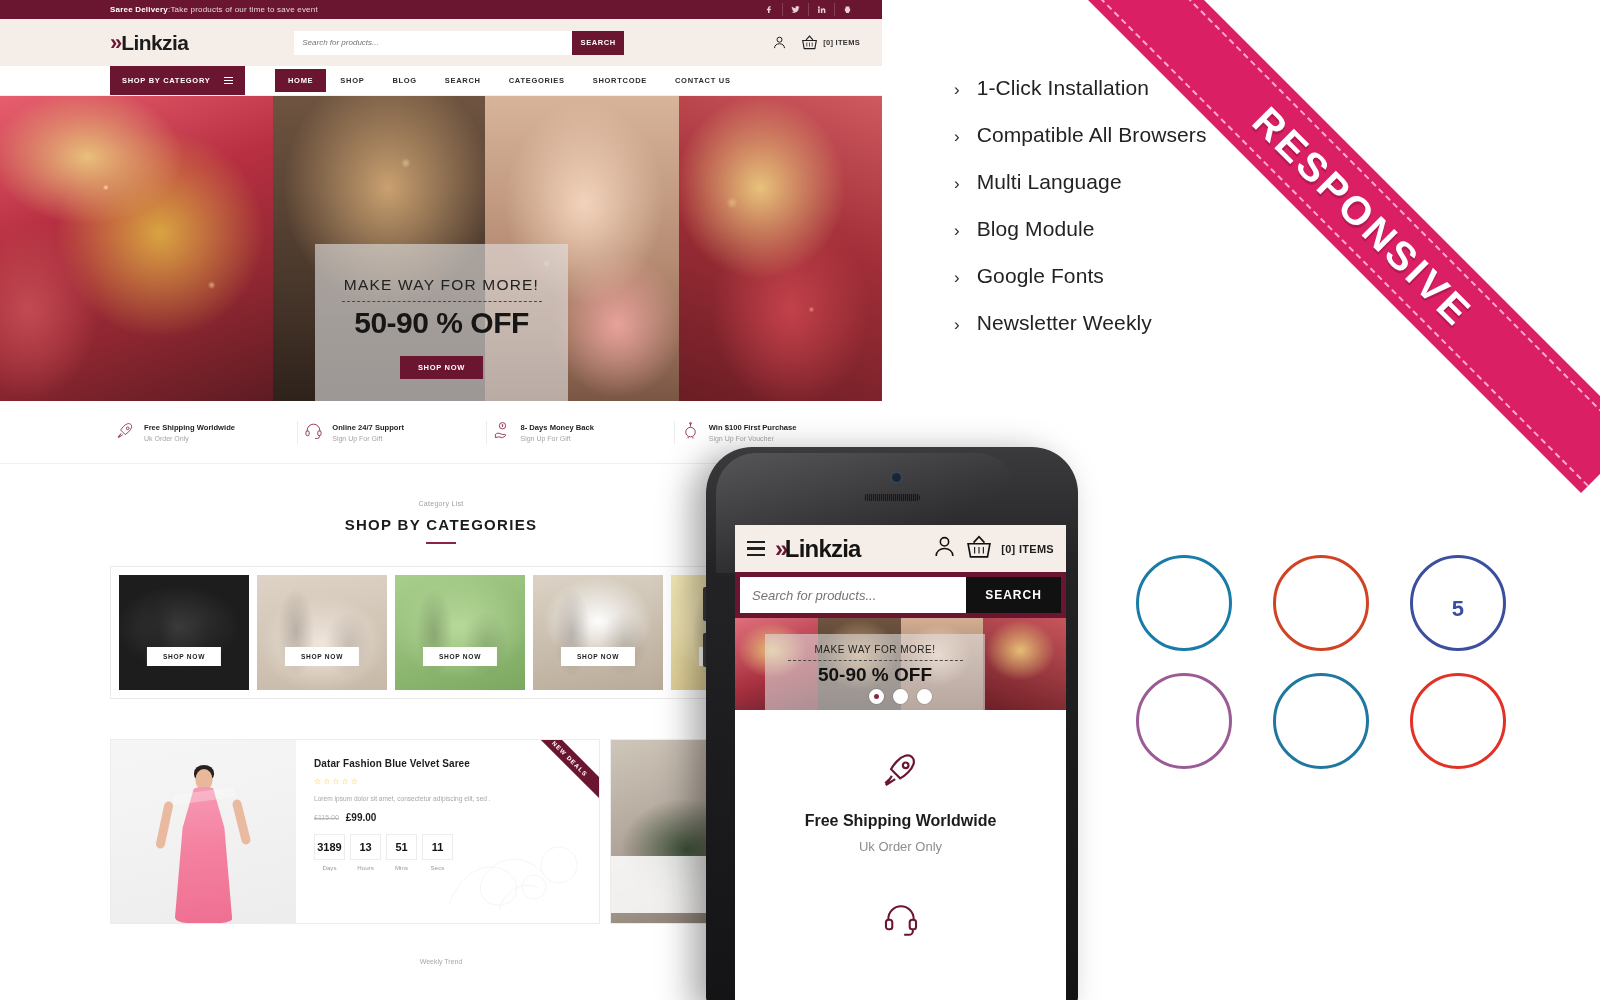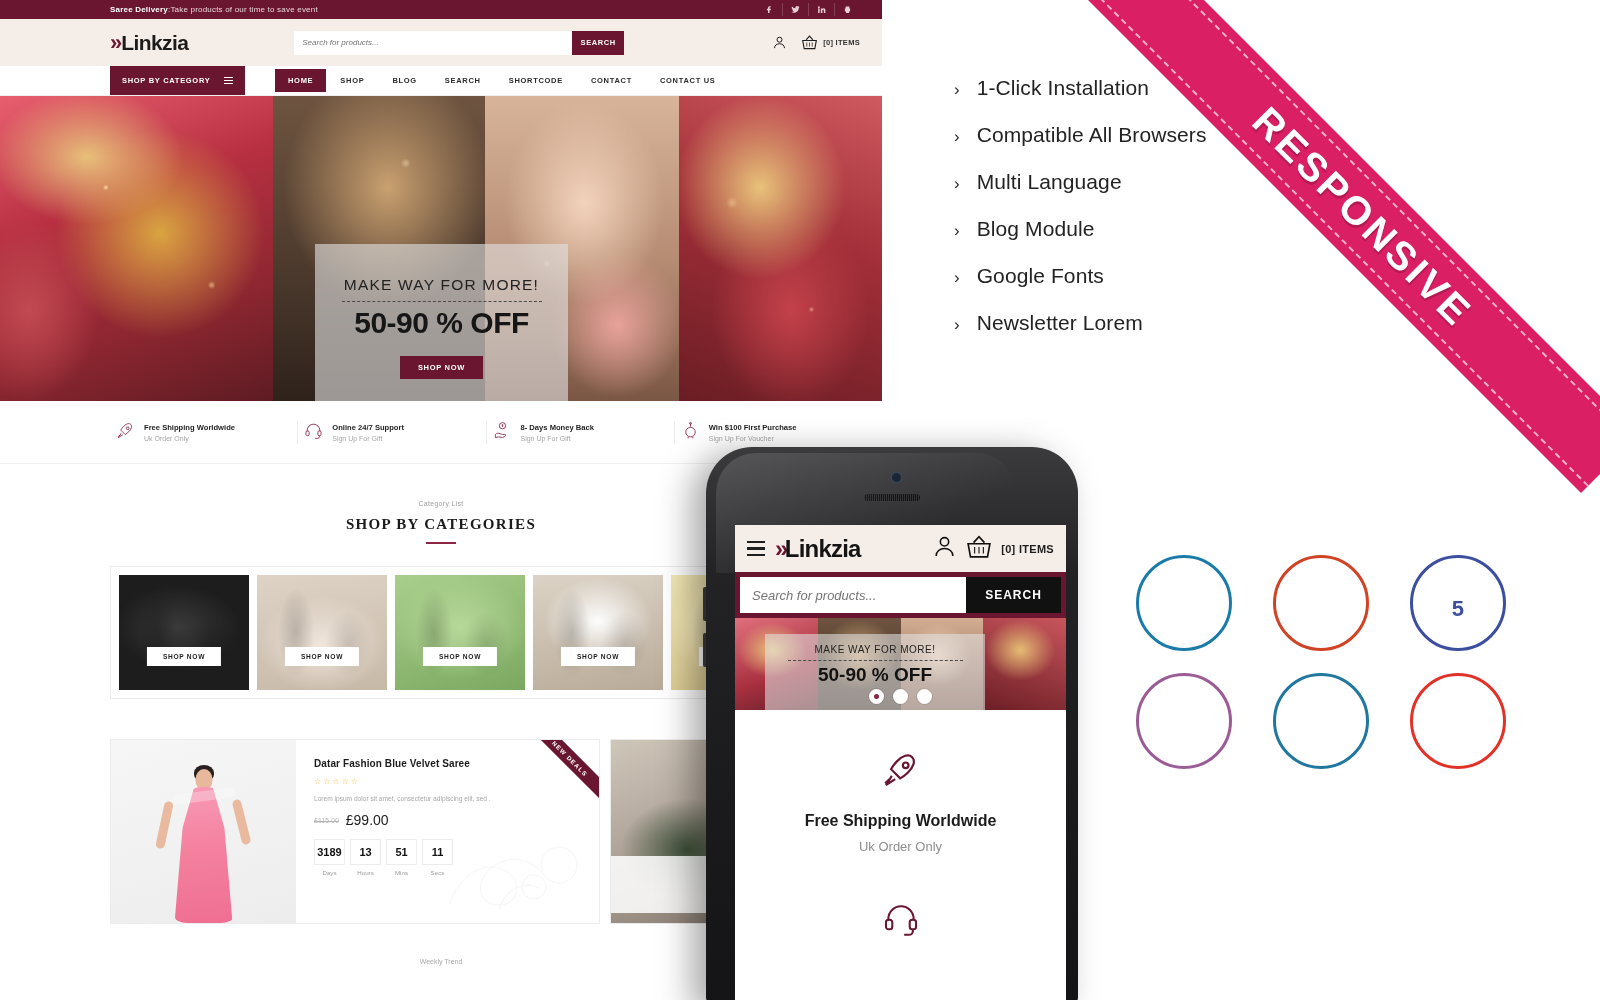--- a/index.html
+++ b/index.html
@@ -194,21 +194,21 @@
   }
   .svc { flex: 1; display: flex; align-items: center; gap: 9px; border-right: 1px solid #ececec; padding-left: 6px; }
   .svc:last-child { border-right: none; }
   .svc-ico svg { width: 19px; height: 19px; stroke: #8C2544; fill: none; stroke-width: 1.1; }
   .svc-t { font-size: 7.6px; font-weight: bold; color: #1f1f1f; }
   .svc-s { font-size: 7px; color: #a5a5a5; margin-top: 3px; }
 
   
   .cat-section { padding-top: 36px; text-align: center; }
   .sec-kicker { font-size: 7px; color: #a0a0a0; letter-spacing: .3px; }
-  .sec-title { font-size: 15px; font-weight: bold; color: #1b1b1b; letter-spacing: 1.3px; margin-top: 9px; font-family: Liberation Serif, serif; }
+  .sec-title { font-size: 15px; font-weight: bold; color: #1b1b1b; letter-spacing: 1.3px; margin-top: 9px; }
   .sec-underline { width: 30px; height: 2px; background: #8C2544; margin: 9px auto 0; }
 
   .cat-strip {
     margin: 22px 0 0 110px;
     width: 880px;
     border: 1px solid #ebebeb;
     background: #fff;
     padding: 8px 0 8px 8px;
     display: flex; gap: 8px;
     overflow: hidden;
@@ -258,21 +258,21 @@
     background: #e9ba9f; transform: rotate(12deg); }
   .model .armR { position: absolute; right: 10px; top: 34px; width: 9px; height: 46px; border-radius: 6px;
     background: #e9ba9f; transform: rotate(-14deg); }
 
   .deal-info { flex: 1; padding: 18px 16px 0 18px; position: relative; }
   .deal-title { font-size: 10px; font-weight: bold; color: #1d1d1d; letter-spacing: .1px; }
   .stars { margin-top: 8px; color: #f0c040; font-size: 8px; letter-spacing: 2px; }
   .deal-desc { margin-top: 9px; font-size: 6.6px; color: #a8a8a8; }
   .prices { margin-top: 10px; display: flex; align-items: center; gap: 7px; }
   .price-old { font-size: 7px; color: #b4b4b4; text-decoration: line-through; }
-  .price-new { font-size: 14px; font-weight: normal; color: #1d1d1d; }
+  .price-new { font-size: 10px; font-weight: bold; color: #1d1d1d; }
   .countdown { margin-top: 11px; display: flex; gap: 5px; }
   .cd-unit { text-align: center; }
   .cd-box {
     width: 31px; height: 26px; border: 1px solid #ececec; background: #fff;
     display: flex; align-items: center; justify-content: center;
     font-size: 11px; font-weight: bold; color: #121212;
   }
   .cd-lab { font-size: 6.2px; color: #9a9a9a; margin-top: 4px; }
   .deal-corner {
     position: absolute; right: -31px; top: 11px;
@@ -467,22 +467,22 @@
           <i></i>
           <i></i>
           <i></i>
         </span>
     </div>
     <div class="navlinks">
       <a class="navlink active">HOME</a>
       <a class="navlink">SHOP</a>
       <a class="navlink">BLOG</a>
       <a class="navlink">SEARCH</a>
+      <a class="navlink">CATEGORIES</a>
       <a class="navlink">SHORTCODE</a>
-      <a class="navlink">CONTACT</a>
       <a class="navlink">CONTACT US</a>
     </div>
   </div>
 
   <div class="hero">
     <div class="hero-bg">
       <div class="h-layer hb1"></div>
         <div class="h-layer hb2"></div>
       <div class="h-layer hb3"></div>
         <div class="h-layer hb4"></div>
@@ -679,21 +679,21 @@
     <div class="feature-item">
       <span class="feature-chevron">›</span>
       <span class="feature-label">Blog Module</span>
     </div>
     <div class="feature-item">
       <span class="feature-chevron">›</span>
       <span class="feature-label">Google Fonts</span>
     </div>
     <div class="feature-item">
       <span class="feature-chevron">›</span>
-      <span class="feature-label">Newsletter Lorem</span>
+      <span class="feature-label">Newsletter Weekly</span>
     </div>
   </div>
 
   <div id="ribbon">
     <div class="dash a"></div>
     <div class="dash b"></div>
     <div class="rtext">RESPONSIVE</div>
   </div>
 </div>
 

